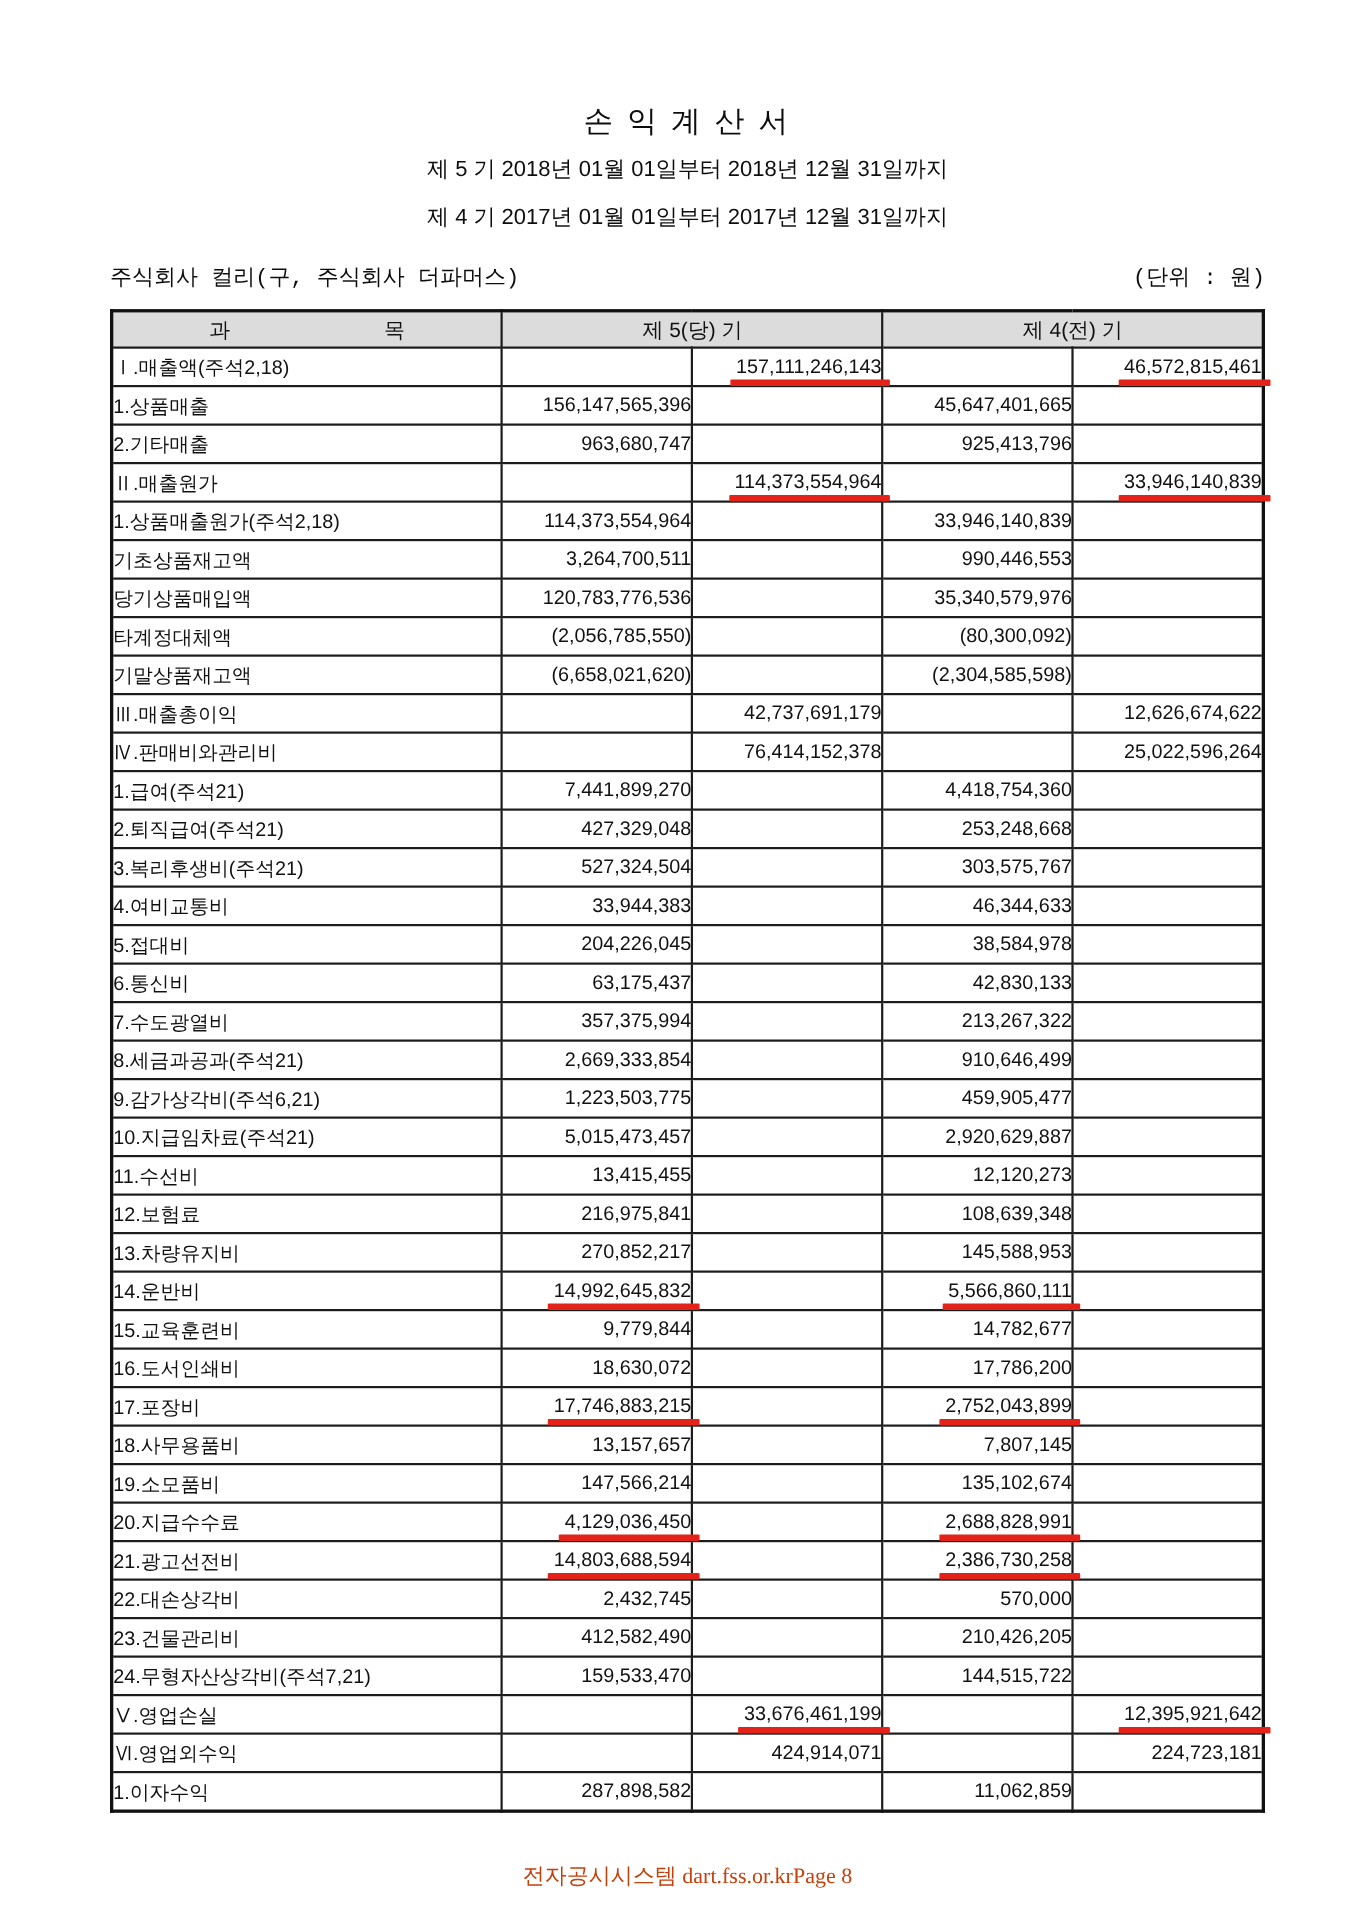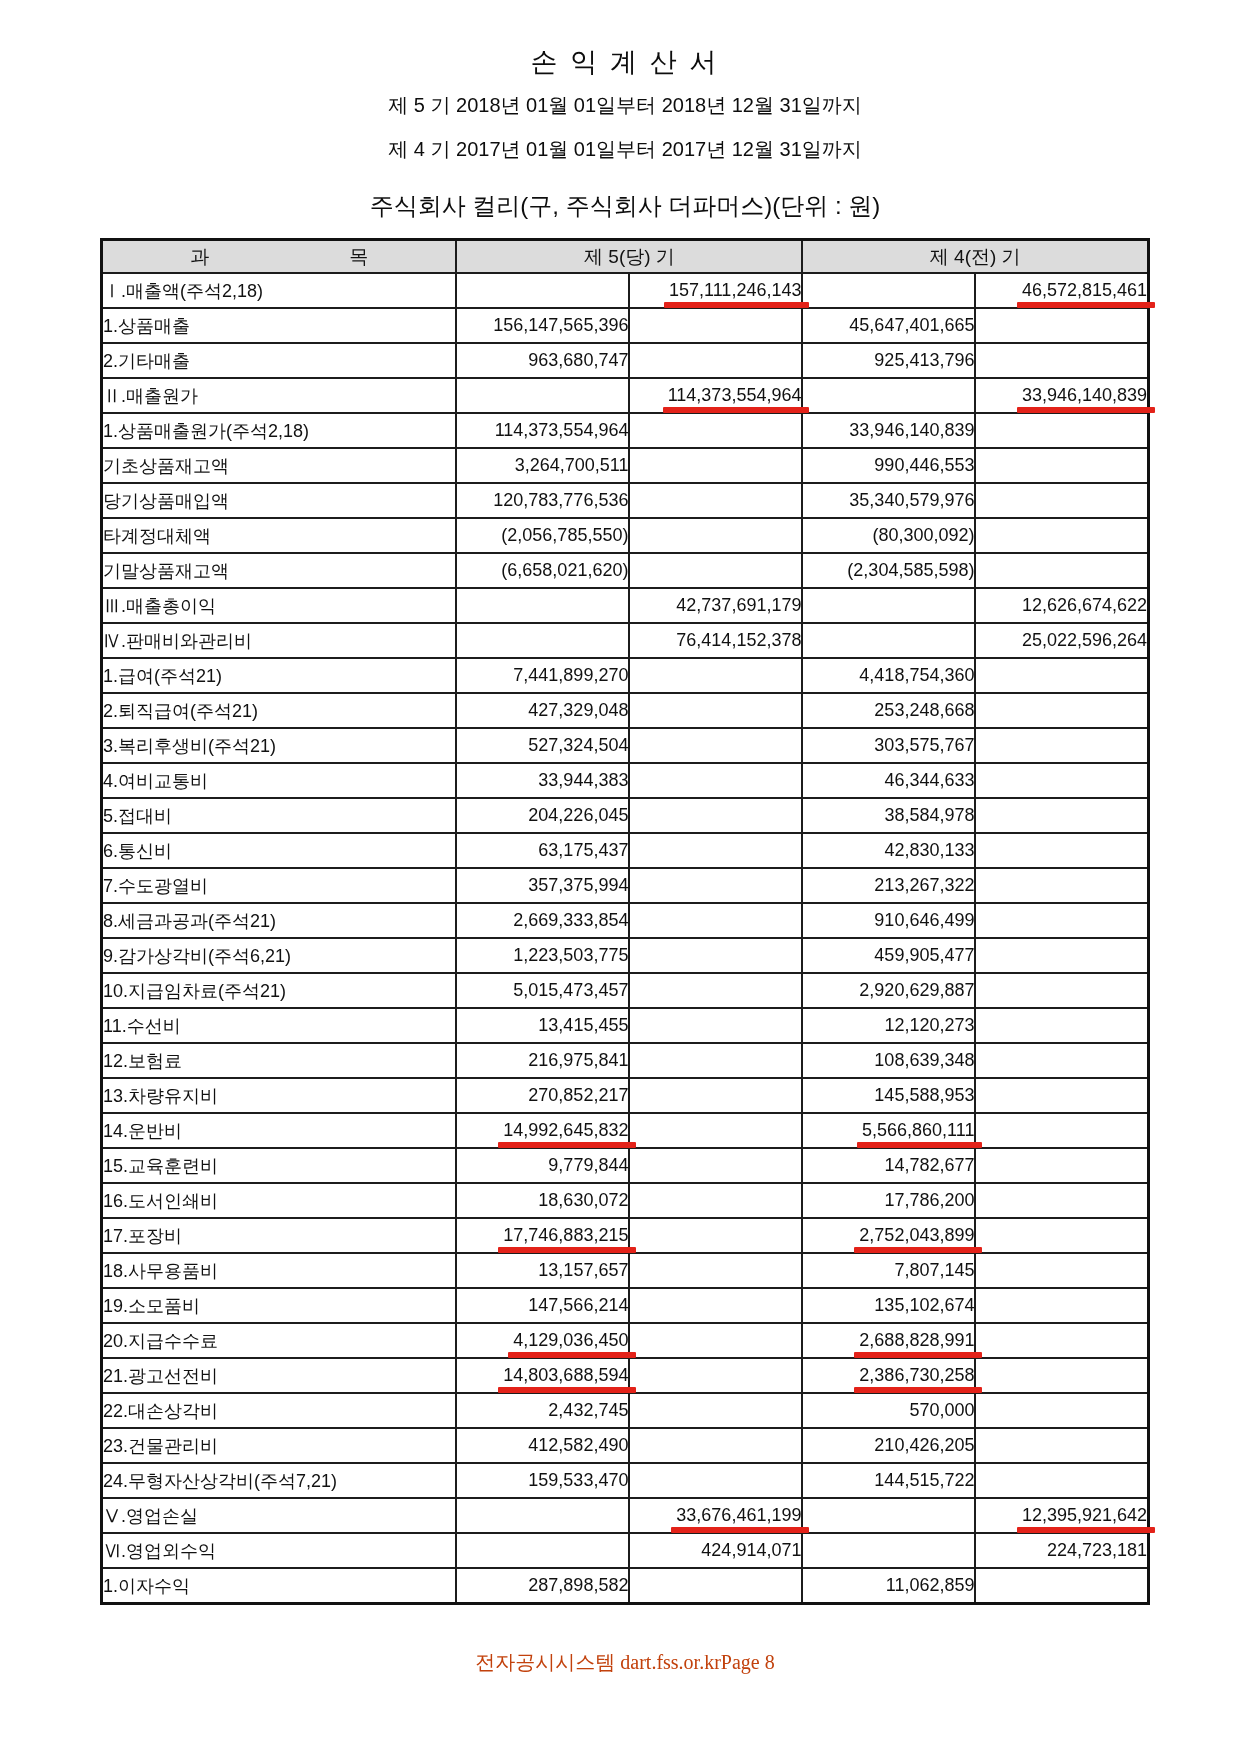--- a/index.html
+++ b/index.html
@@ -9,44 +9,45 @@
     width: 1240px;
     height: 1754px;
     font-family: "Liberation Sans", sans-serif;
     color: #111;
     -webkit-font-smoothing: antialiased;
   }
   .page {
     box-sizing: border-box;
     width: 1240px;
     height: 1754px;
-    padding: 44px 90px 0 100px;
+    padding: 92px 90px 0 100px;
     position: relative;
   }
   .doc-title {
     text-align: center;
     font-family: "Liberation Serif", serif;
     font-size: 27px;
     letter-spacing: 3px;
     color: #0d0d0d;
   }
   .doc-sub {
     text-align: center;
     font-size: 20px;
     margin-top: 12px;
     color: #0d0d0d;
   }
   .doc-sub + .doc-sub { margin-top: 17px; }
   .company-row {
     display: flex;
-    justify-content: center;
+    justify-content: space-between;
     align-items: flex-end;
-    font-size: 24px;
+    font-size: 20px;
     margin-top: 27px;
     color: #0d0d0d;
+    font-family: Liberation Mono, monospace;
   }
   table.fs {
     width: 100%;
     border-collapse: collapse;
     table-layout: fixed;
     margin-top: 16px;
     border: 3px solid #111;
   }
   table.fs th, table.fs td {
     border: 2px solid #1c1c1c;

